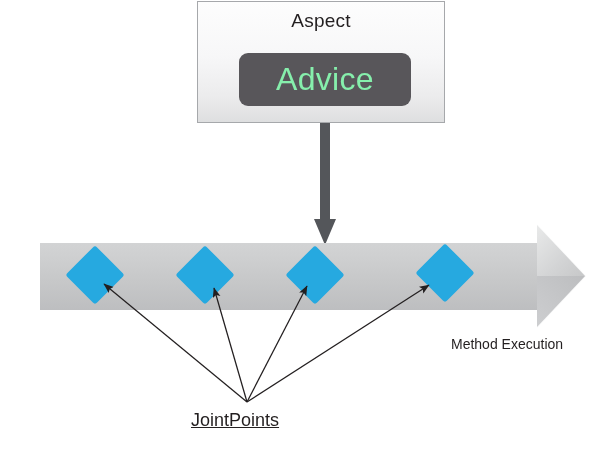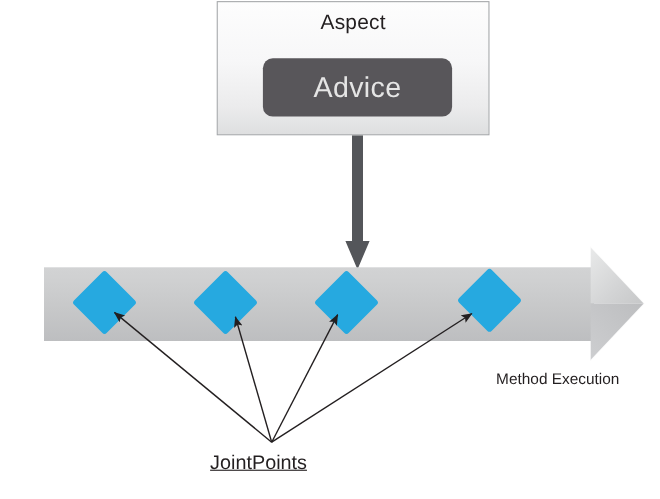--- a/index.html
+++ b/index.html
@@ -56,22 +56,22 @@
   }
   .advice-label {
     position: absolute;
     left: 0;
     top: 0;
     width: 100%;
     height: 100%;
     display: flex;
     align-items: center;
     justify-content: center;
-    font-size: 26px;
-    color: #e5e5e5;
+    font-size: 32px;
+    color: #86efac;
     letter-spacing: 0.3px;
   }
 
   
   .advice-arrow {
     position: absolute;
     left: 273px;
     top: 123px;
     width: 24px;
     height: 123px;

